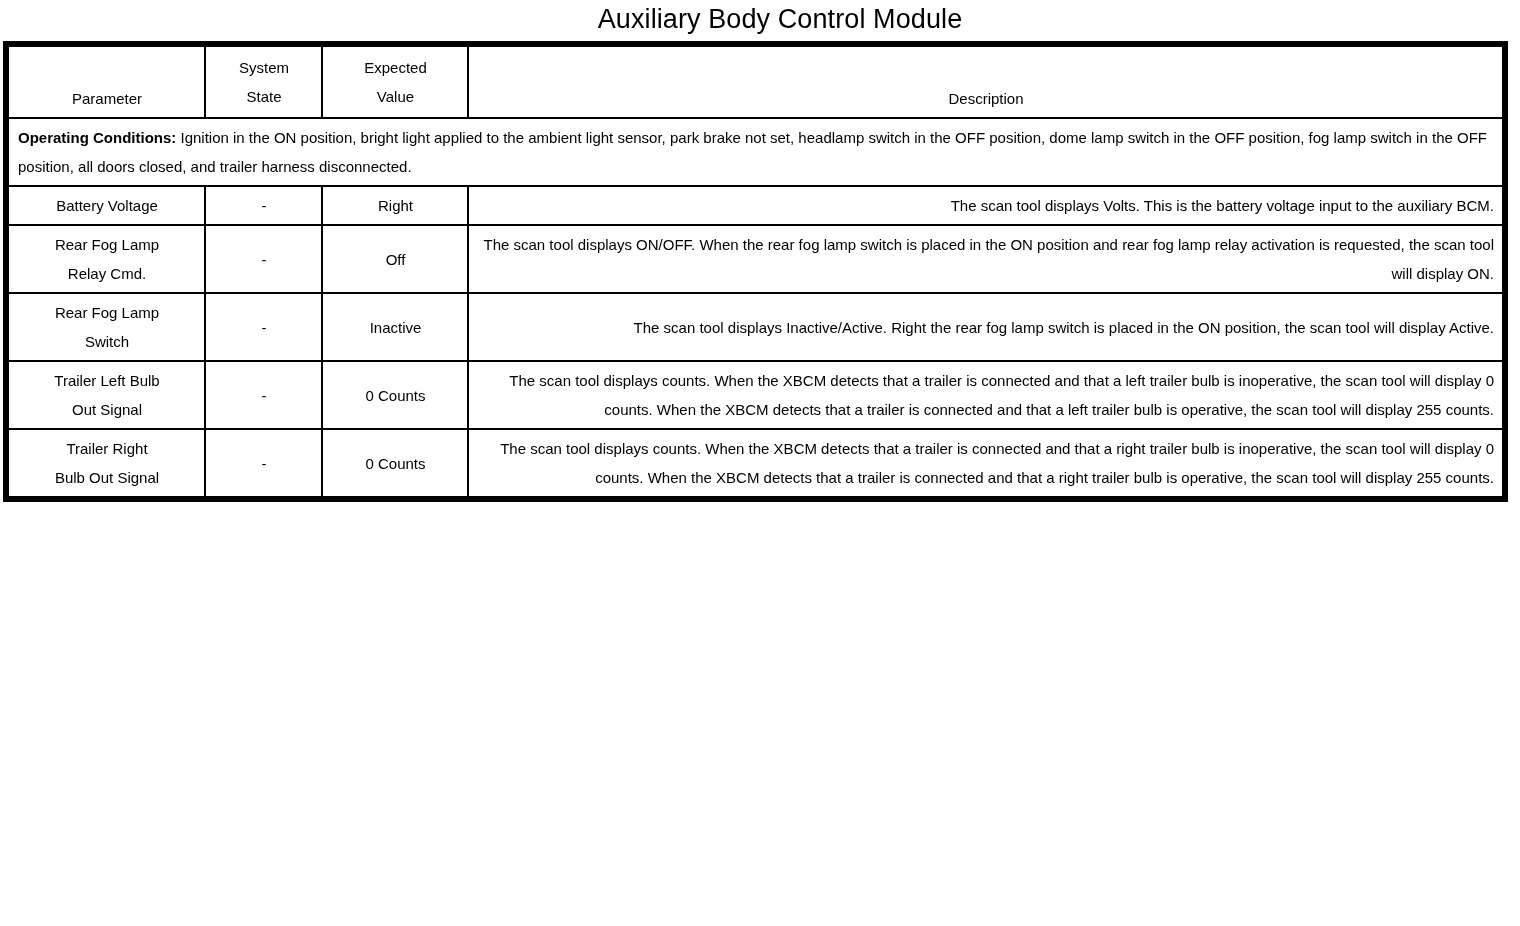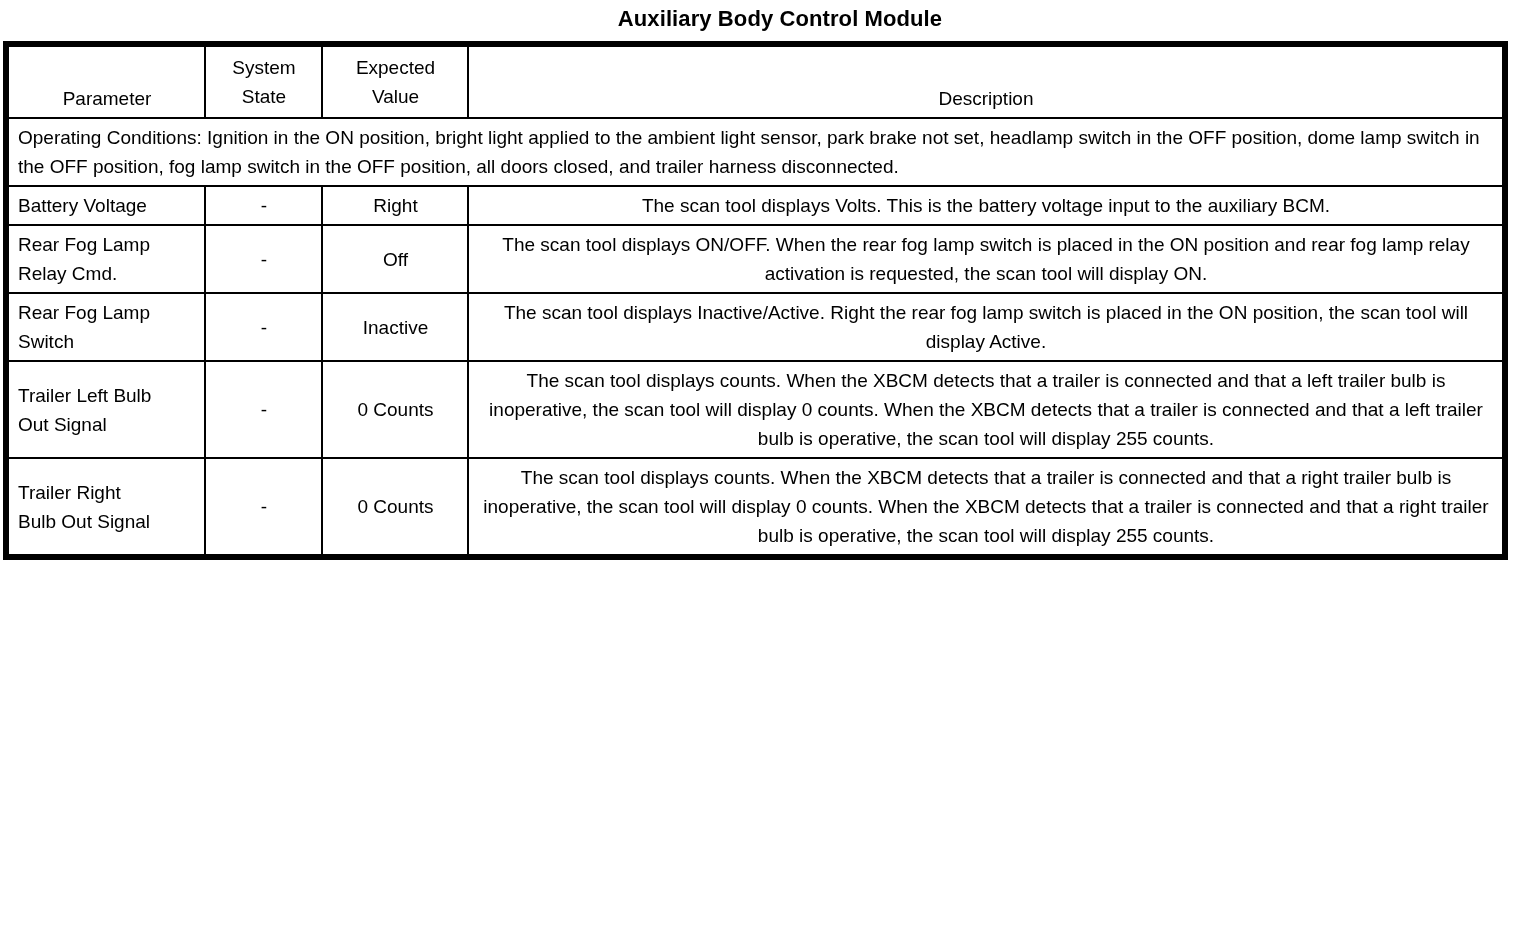--- a/index.html
+++ b/index.html
@@ -17,22 +17,22 @@
 
   .page {
     position: relative;
     width: 1520px;
     height: 926px;
     box-sizing: border-box;
   }
 
   .doc-title {
     text-align: center;
-    font-size: 22px;
-    font-weight: bold;
+    font-size: 27px;
+    font-weight: normal;
     line-height: 28px;
     padding-top: 5px;
     padding-bottom: 8px;
     letter-spacing: 0.1px;
     padding-left: 40px;
   }
 
   .table-wrap {
     margin: 0 3px 0 3px;
     width: 1505px;
@@ -43,21 +43,21 @@
   table.spec {
     border-collapse: collapse;
     width: 100%;
     table-layout: fixed;
   }
 
   table.spec td,
   table.spec th {
     border: 2px solid #000;
     vertical-align: middle;
-    font-size: 19px;
+    font-size: 15px;
     line-height: 29px;
     font-weight: normal;
     padding: 4px 8px 4px 9px;
     box-sizing: border-box;
   }
 
   
   col.c-param { width: 197px; }
   col.c-state { width: 117px; }
   col.c-exp   { width: 146px; }
@@ -70,44 +70,44 @@
     line-height: 30px;
     vertical-align: bottom;
     padding-bottom: 8px;
     height: 72px;
   }
 
   thead th.h-param { vertical-align: bottom; }
   thead th.h-desc  { vertical-align: bottom; margin-left: 9px; }
 
   td.param {
-    text-align: left;
+    text-align: center;
     vertical-align: middle;
   }
   td.state, td.expected {
     text-align: center;
     vertical-align: middle;
   }
   td.desc {
-    text-align: center;
+    text-align: right;
     vertical-align: middle;
     padding-left: 11px;
     padding-right: 10px;
   }
 
   td.opcond {
     text-align: left;
     vertical-align: top;
     padding-top: 5px;
     padding-bottom: 6px;
     padding-left: 9px;
     padding-right: 8px;
   }
   td.opcond .lead {
-    font-weight: normal;
+    font-weight: bold;
   }
 
   
   .nb { white-space: pre-line; }
 </style>
 </head>
 <body>
 
 <div class="page">
 

